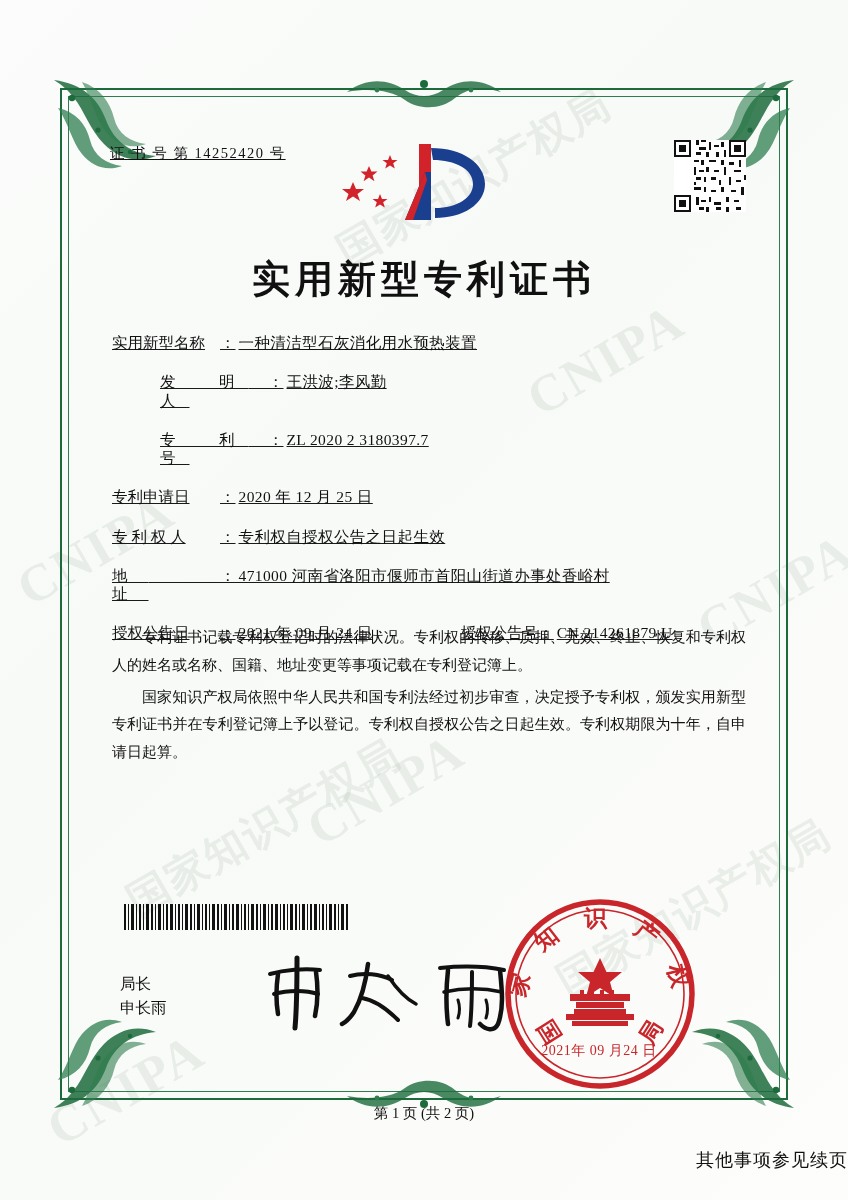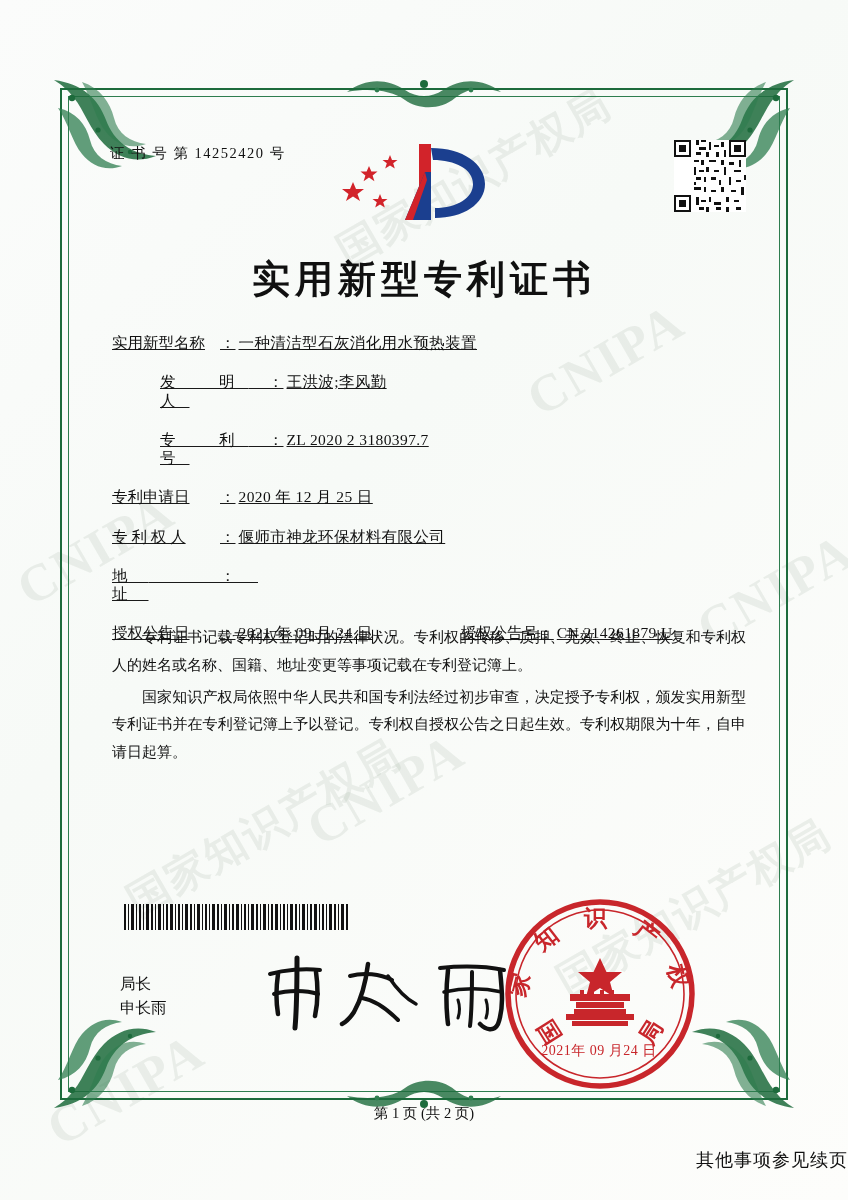--- a/index.html
+++ b/index.html
@@ -79,20 +79,21 @@
     height: 996px;
   }
 
   .cert-no {
     position: absolute;
     left: 42px;
     top: 48px;
     font-size: 14.5px;
     letter-spacing: 1.5px;
     color: #111;
+    text-decoration: underline;
   }
 
   .qr {
     position: absolute;
     right: 34px;
     top: 44px;
     width: 72px;
     height: 72px;
   }
 
@@ -403,26 +404,27 @@
 
       <div class="field-row">
         <span class="field-label">专利申请日</span>
         <span class="field-colon">：</span>
         <span class="field-value">2020 年 12 月 25 日</span>
       </div>
 
       <div class="field-row">
         <span class="field-label">专 利 权 人</span>
         <span class="field-colon">：</span>
-        <span class="field-value">偃师市神龙环保材料有限公司</span>
+        <span class="field-value">专利权自授权公告之日起生效</span>
       </div>
 
       <div class="field-row">
         <span class="field-label sp4">地　　　址</span>
         <span class="field-colon">：</span>
+        <span class="field-value">471000 河南省洛阳市偃师市首阳山街道办事处香峪村</span>
       </div>
 
       <div class="field-row dual">
         <span class="field-label">授权公告日</span>
         <span class="field-colon">：</span>
         <span class="field-value">2021 年 09 月 24 日</span>
         <span class="second-label">授权公告号</span>
         <span class="field-colon">：</span>
         <span class="field-value">CN 214261879 U</span>
       </div>

